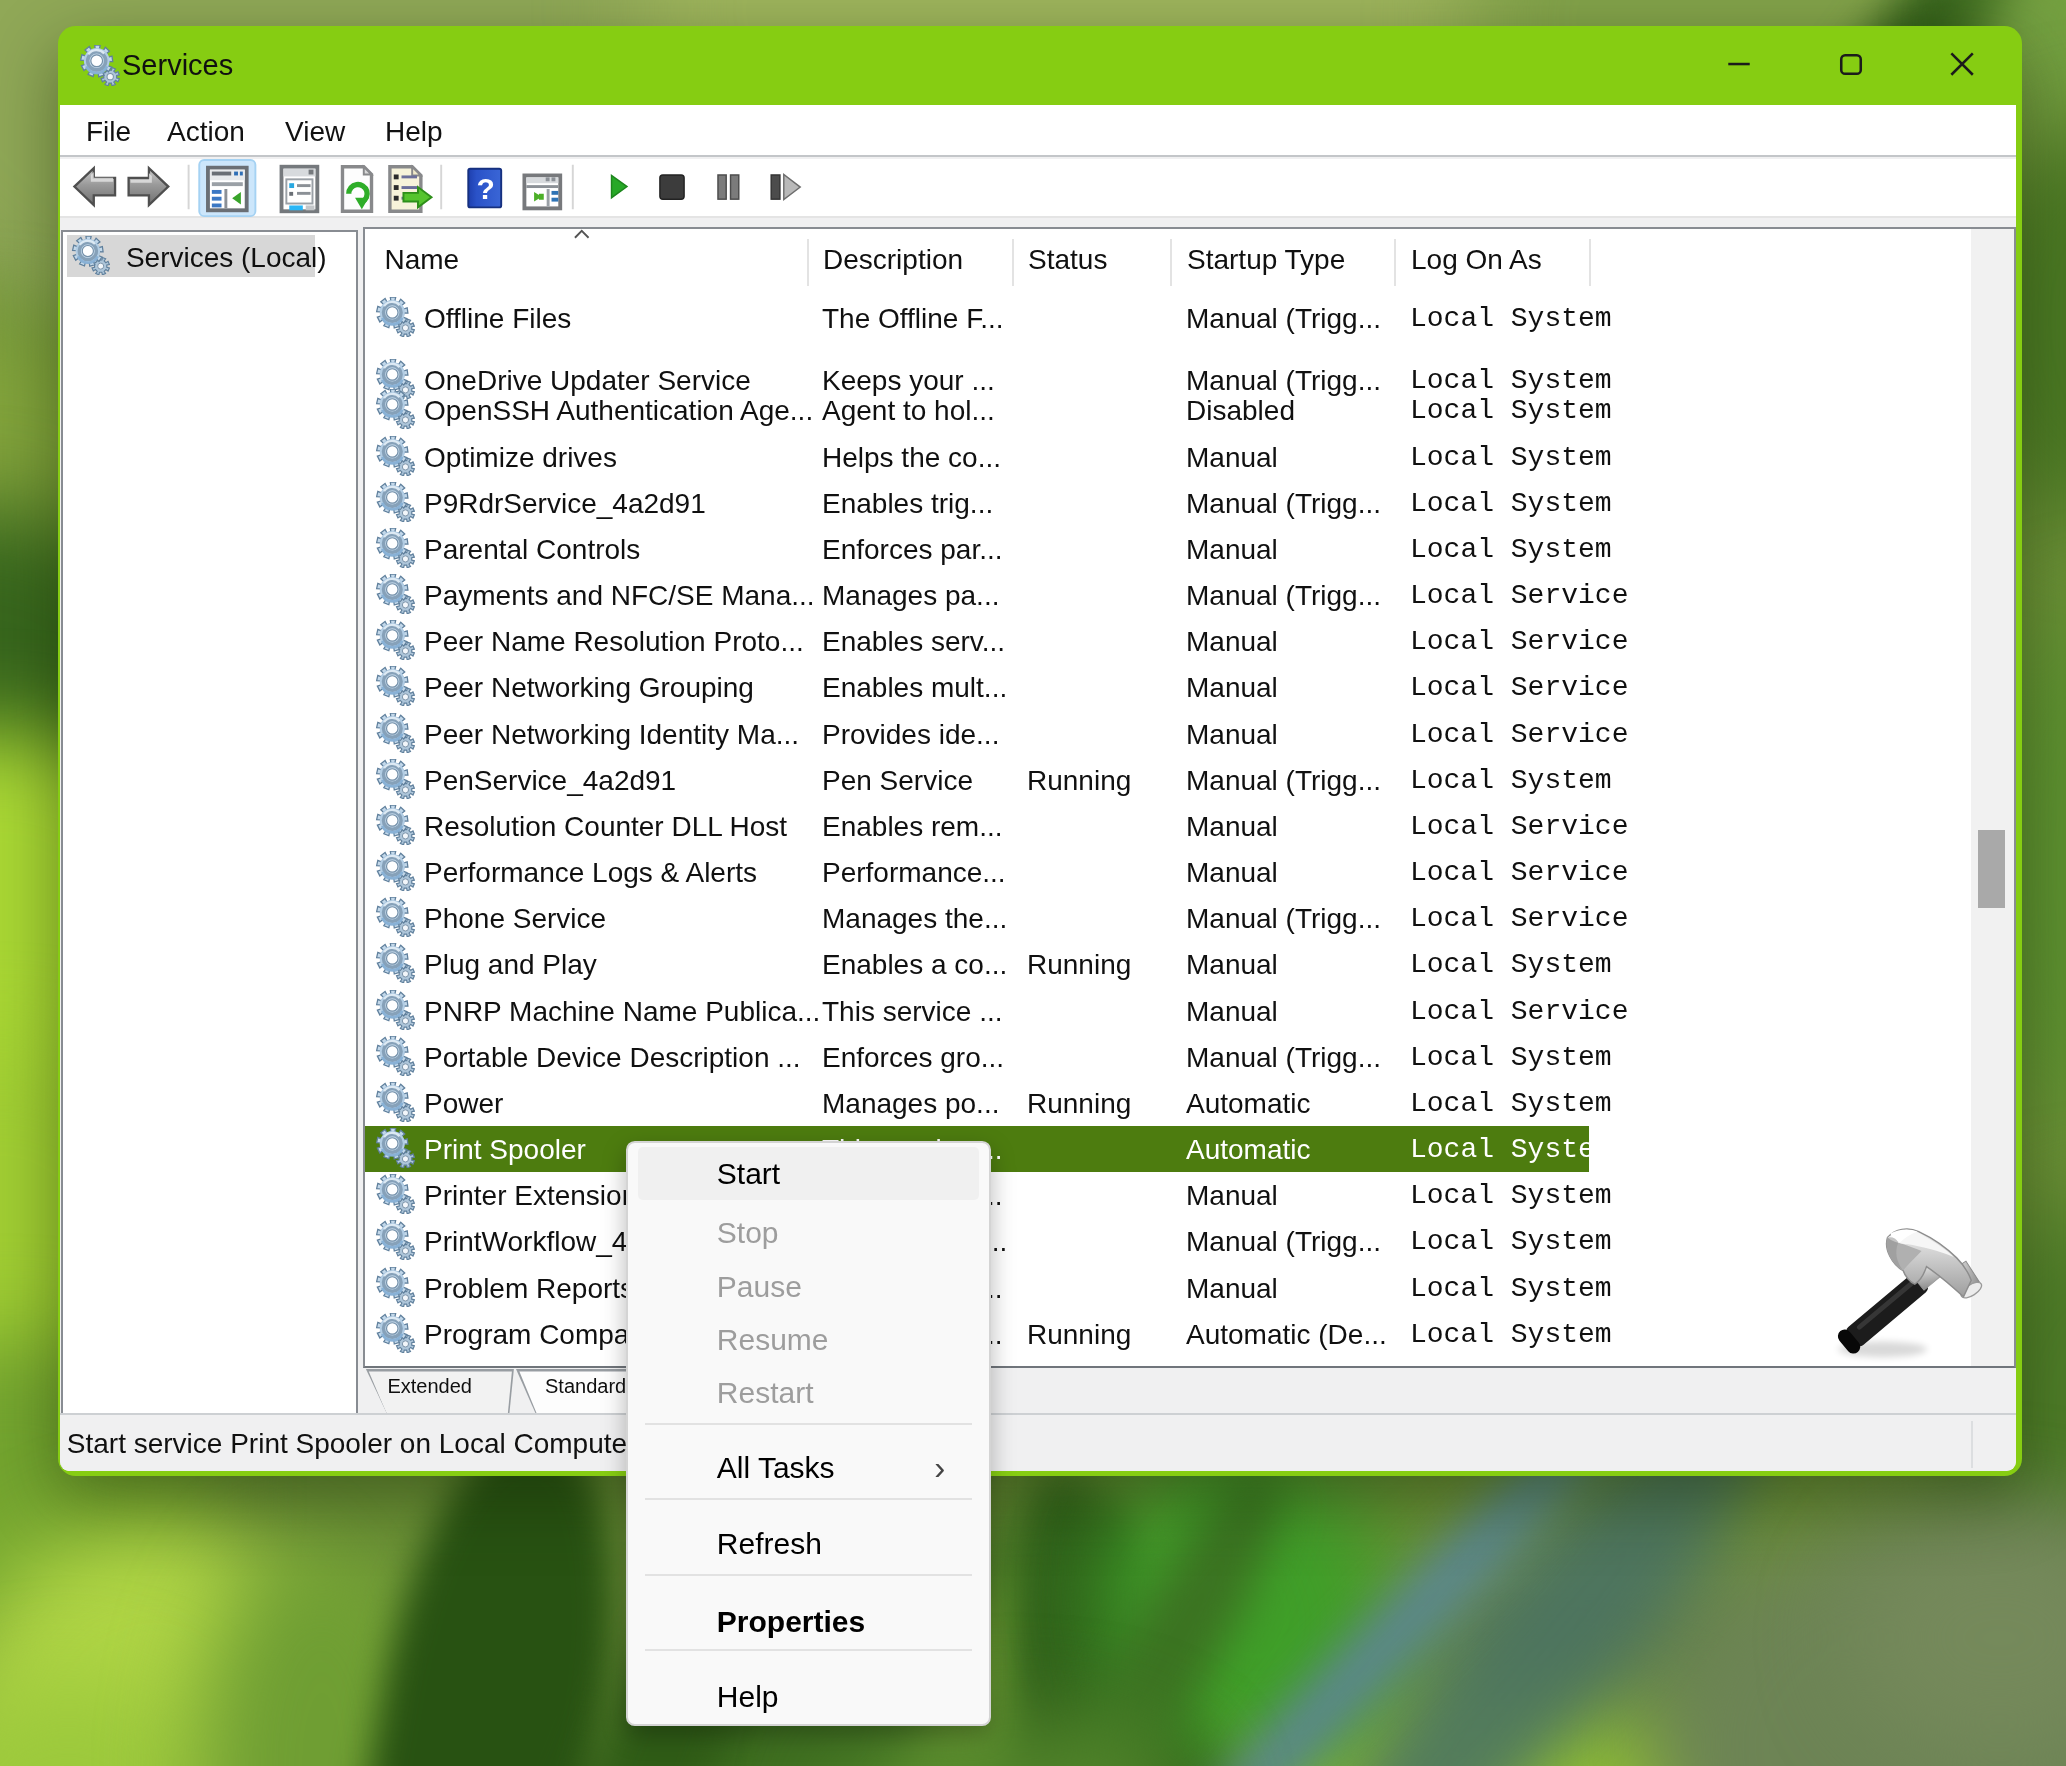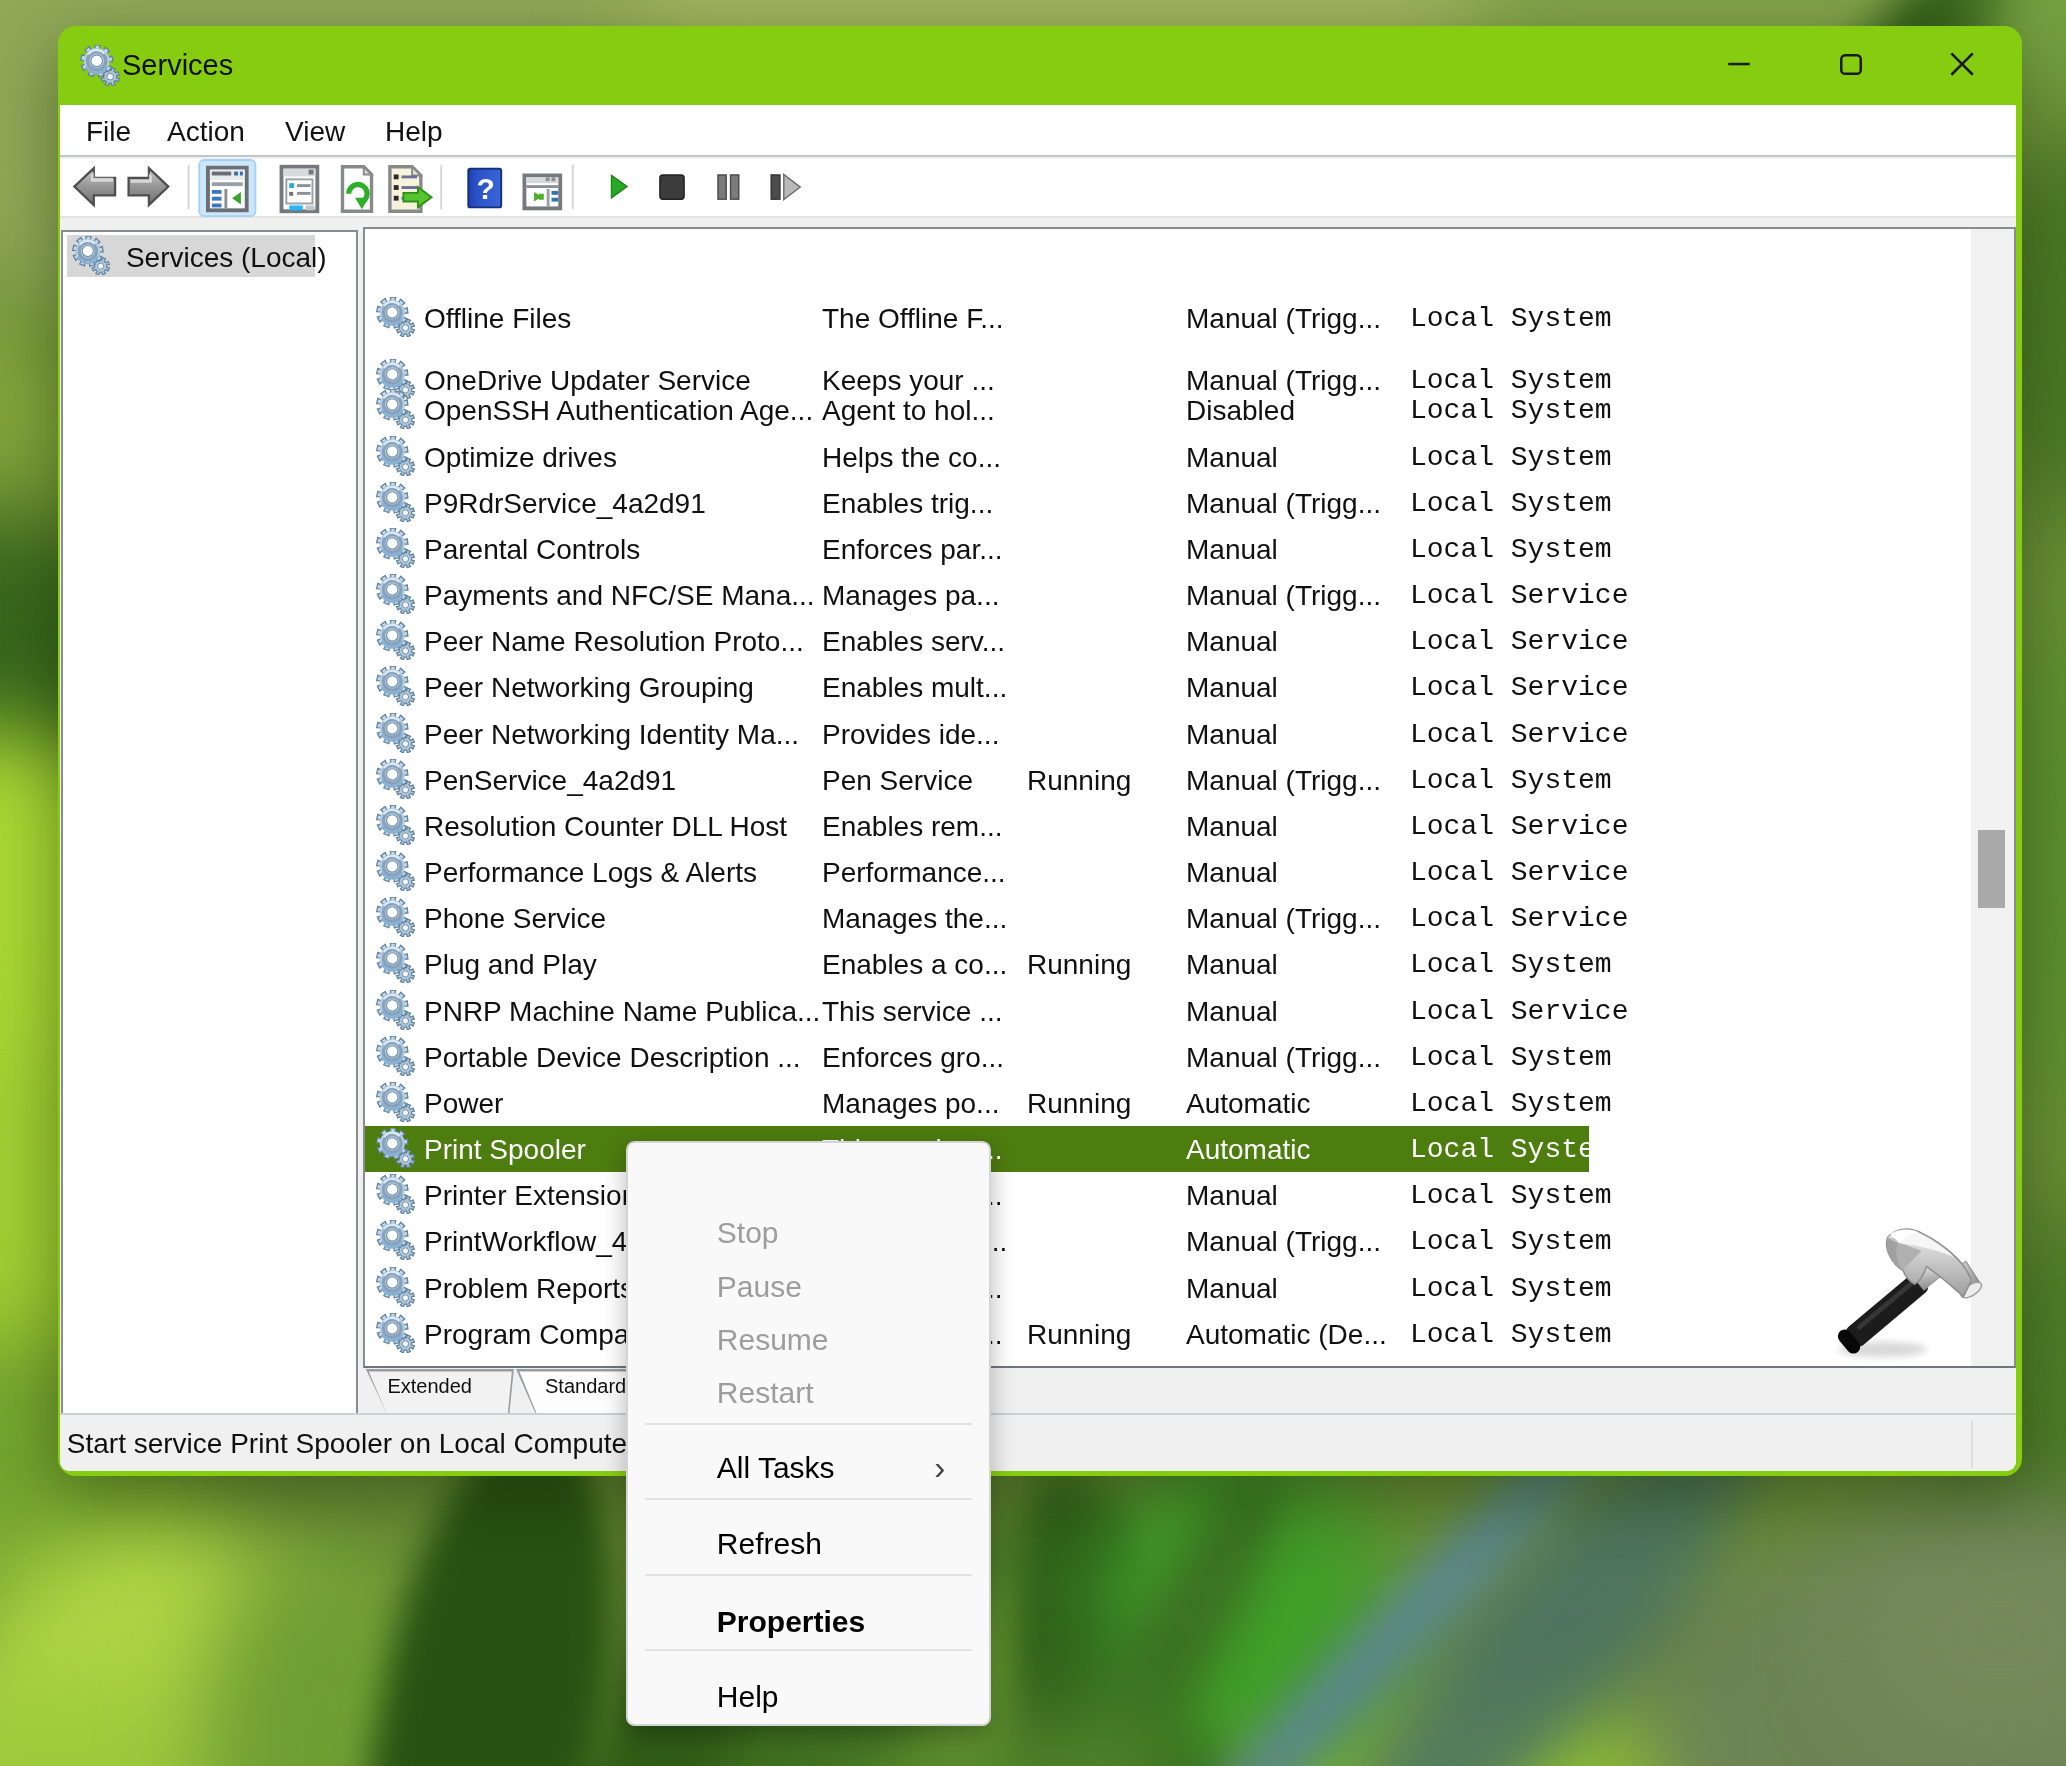--- a/index.html
+++ b/index.html
@@ -494,20 +494,35 @@
             <svg class="rg" viewBox="0 0 41 41" width="40" height="40">
               <use href="#gear"></use>
             </svg>
             <span class="c1">Program Compatibility Assist...</span>
             <span class="c2">This service ...</span>
             <span class="c3">Running</span>
             <span class="c4">Automatic (De...</span>
             <span class="c5">Local System</span>
           </div>
       </div>
+      <div class="hdr" style="background:#fff">
+        <svg class="caret" viewBox="0 0 20 14">
+            <path d="M3 11 L10 4 L17 11" fill="none" stroke="#555" stroke-width="2"></path>
+          </svg>
+        <span style="left:19.5px">Name</span>
+        <span style="left:458px">Description</span>
+        <span style="left:663px">Status</span>
+        <span style="left:822px">Startup Type</span>
+        <span style="left:1046px">Log On As</span>
+        <div class="vline" style="left:442px"></div>
+        <div class="vline" style="left:647px"></div>
+        <div class="vline" style="left:805px"></div>
+        <div class="vline" style="left:1029px"></div>
+        <div class="vline" style="left:1224px"></div>
+      </div>
       <div class="scroll">
           <div class="thumb"></div>
         </div>
     </div>
 
     <div class="tabs">
       <div class="tab1">
           <i></i>
           <span>Extended</span>
         </div>
@@ -518,20 +533,21 @@
     </div>
     <div class="statusline"></div>
     <div class="status">
         <span>Start service Print Spooler on Local Computer</span>
         <div class="sline"></div>
       </div>
   </div>
 </div>
 
 <div class="cmenu">
+<div class="mi en hi" style="top:3.9px">Start</div>
 <div class="mi dis" style="top:63px">Stop</div>
 <div class="mi dis" style="top:117px">Pause</div>
 <div class="mi dis" style="top:170px">Resume</div>
 <div class="mi dis" style="top:223px">Restart</div>
 <div class="msep" style="top:280px"></div>
 <div class="mi en arrow" style="top:298px">All Tasks<span class="chev">›</span></div>
 <div class="msep" style="top:355px"></div>
 <div class="mi en" style="top:374px">Refresh</div>
 <div class="msep" style="top:431px"></div>
 <div class="mi en bold" style="top:452px">Properties</div>

